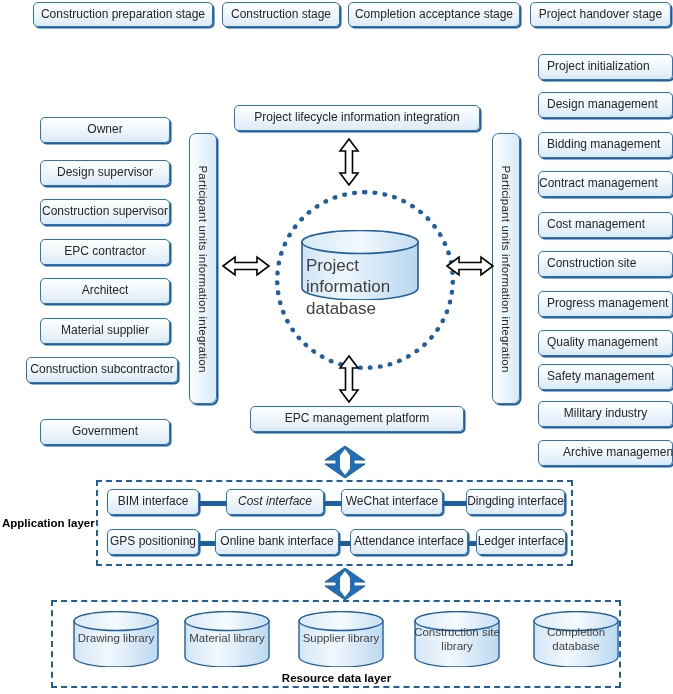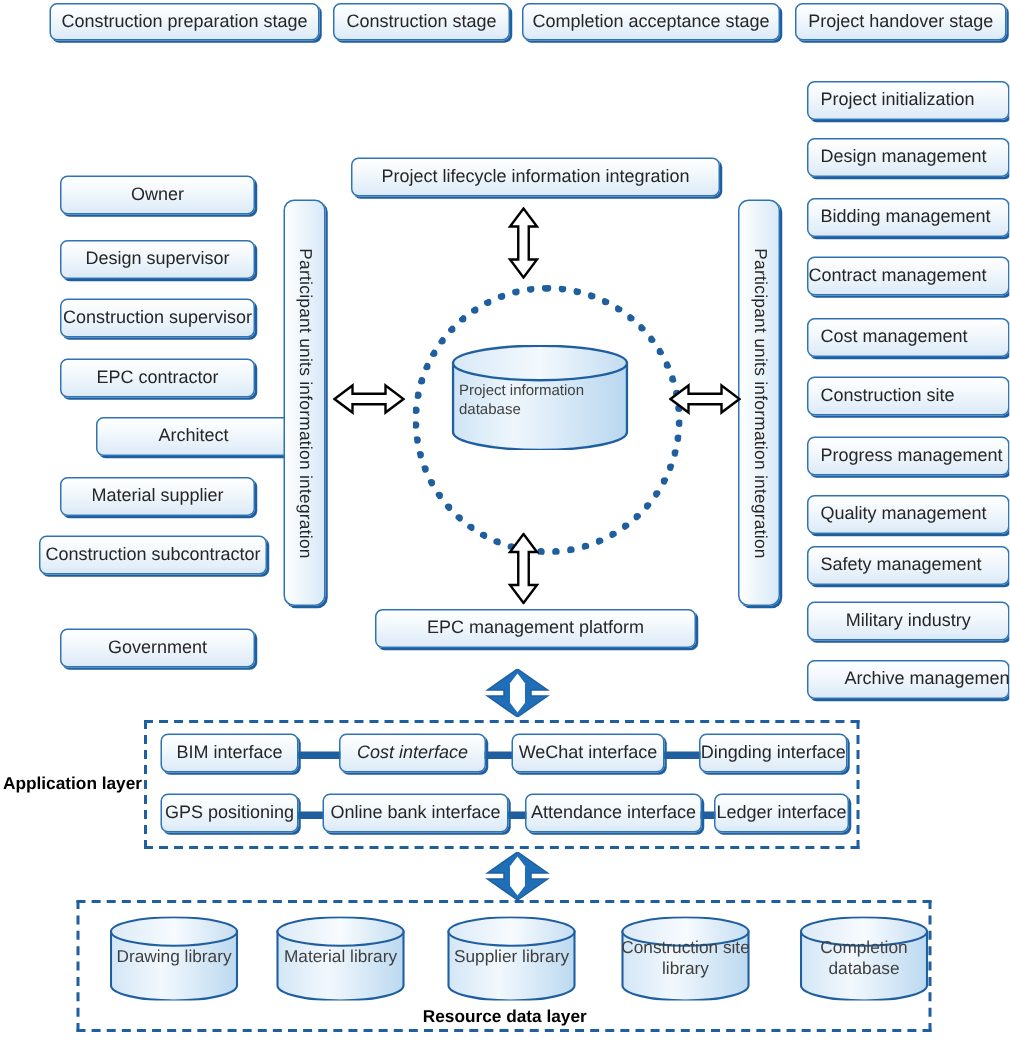--- a/index.html
+++ b/index.html
@@ -96,21 +96,21 @@
 
   
   .dotcircle {
     position: absolute;
     border-radius: 50%;
   }
 
   
   #db-label {
     position: absolute;
-    font-size: 10px;
+    font-size: 17px;
     color: #404040;
     line-height: 1.25;
     text-align: left;
   }
 </style>
 </head>
 <body>
 
 <div id="canvas">
 
@@ -132,21 +132,21 @@
   </div>
   <div class="gbox" style="left:40px; top:160px; width:130px; height:26px;">
     <span>Design supervisor</span>
   </div>
   <div class="gbox" style="left:40px; top:199px; width:130px; height:26px;">
     <span>Construction supervisor</span>
   </div>
   <div class="gbox" style="left:40px; top:239px; width:130px; height:26px;">
     <span>EPC contractor</span>
   </div>
-  <div class="gbox" style="left:40px; top:278px; width:130px; height:26px;margin-left:24px;">
+  <div class="gbox" style="left:40px; top:278px; width:130px; height:26px;">
     <span>Architect</span>
   </div>
   <div class="gbox" style="left:40px; top:318px; width:130px; height:26px;">
     <span>Material supplier</span>
   </div>
   <div class="gbox" style="left:26px; top:357px; width:152px; height:26px;">
     <span>Construction subcontractor</span>
   </div>
   <div class="gbox" style="left:40px; top:391px; width:130px; height:26px;margin-top:28px;">
     <span>Government</span>

